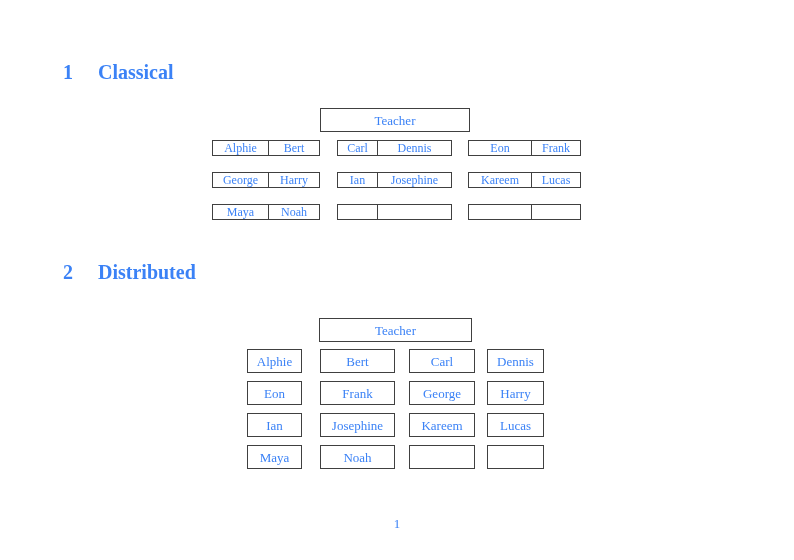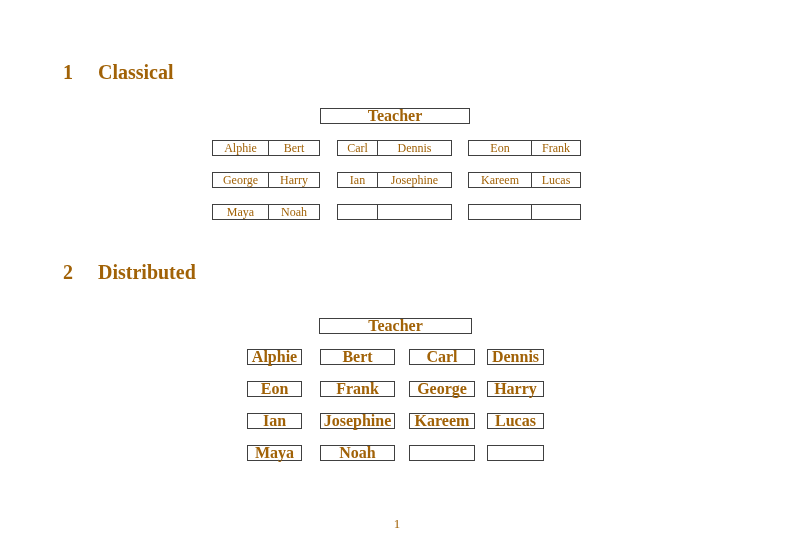--- a/index.html
+++ b/index.html
@@ -2,46 +2,45 @@
 <html><head>
 <meta charset="utf-8">
 <style>
   html, body { margin: 0; padding: 0; background: #ffffff; }
   .page {
     position: relative;
     width: 794px;
     height: 560px;
     background: #ffffff;
     font-family: "Liberation Serif", serif;
-    color: #a16207;
+    color: #3b82f6;
     overflow: hidden;
     border-radius: 10px;
   }
   .heading {
     position: absolute;
     left: 63px;
     font-weight: bold;
     font-size: 20px;
     line-height: 20px;
     white-space: nowrap;
   }
   .heading .num { display: inline-block; width: 35px; }
   
   .box {
     position: absolute;
     box-sizing: border-box;
-    height: 16px;
+    height: 24px;
     border: 1px solid #404040;
     background: #ffffff;
     display: flex;
     align-items: center;
     justify-content: center;
-    font-size: 16px;
+    font-size: 13px;
     line-height: 1;
-    font-weight: bold;
   }
   
   .desk {
     position: absolute;
     box-sizing: border-box;
     height: 16px;
     border: 1px solid #404040;
     background: #ffffff;
     display: flex;
   }

